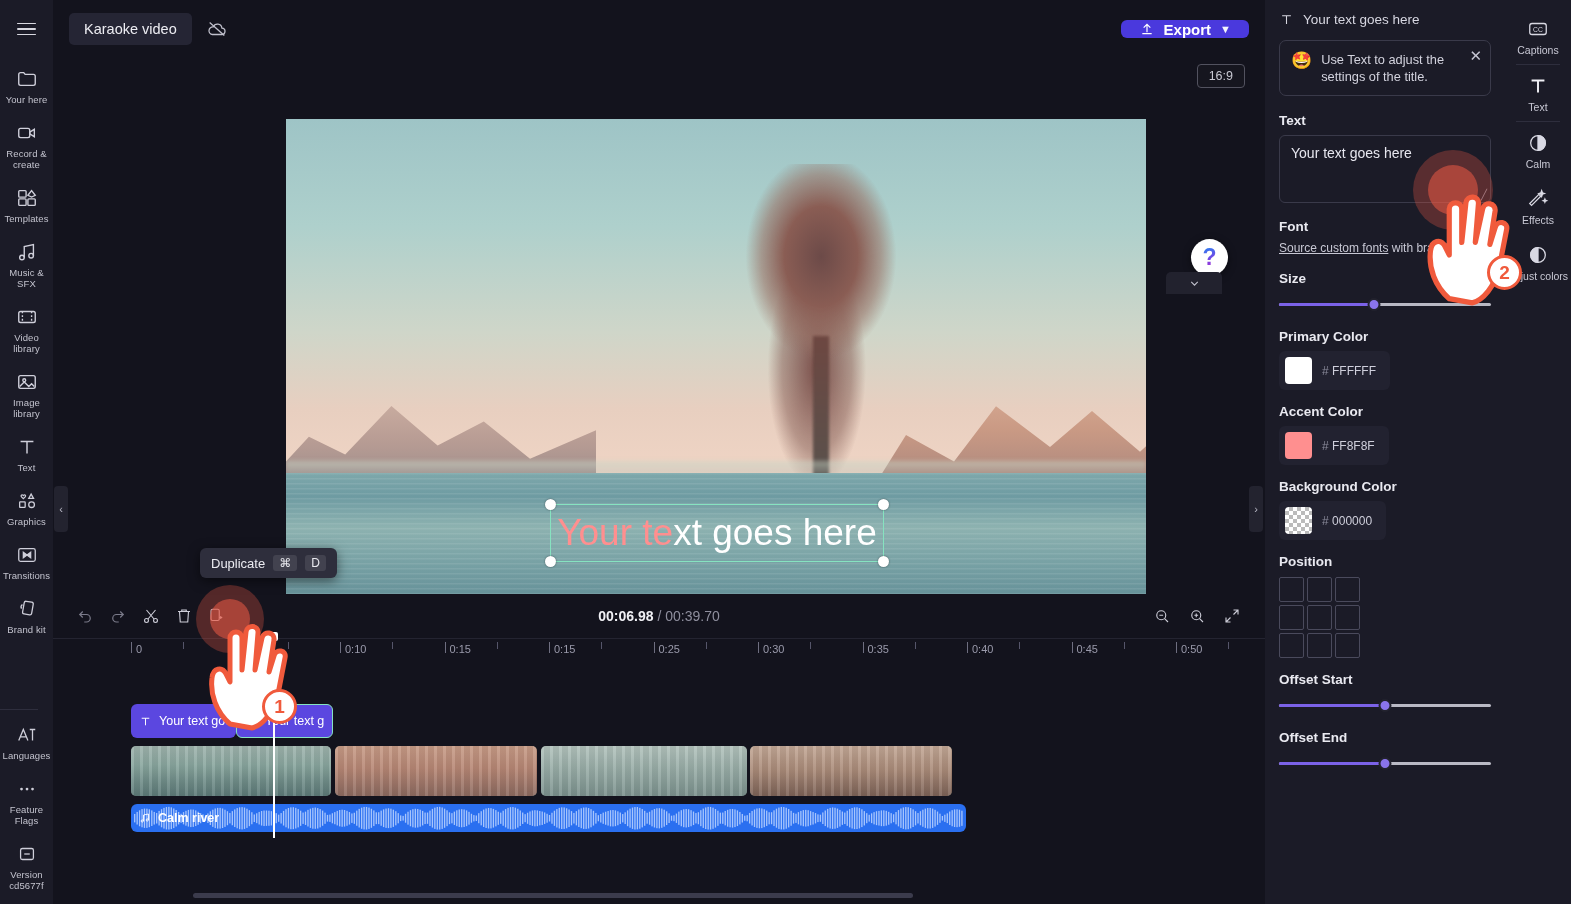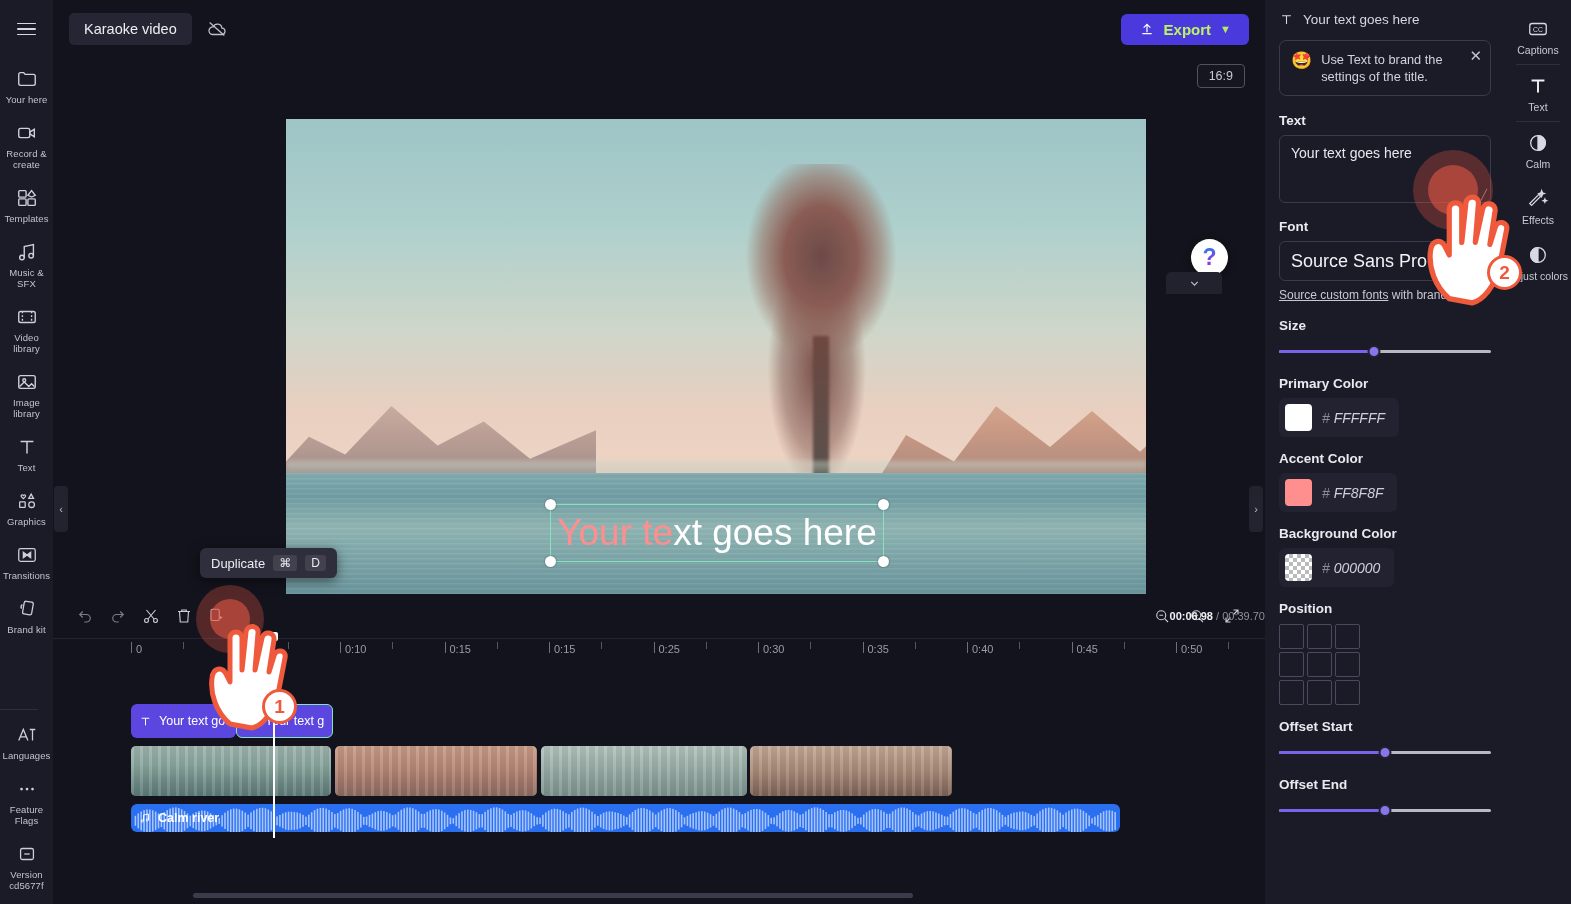--- a/index.html
+++ b/index.html
@@ -45,22 +45,22 @@
   .project-name {
     background: #252534; border-radius: 5px; padding: 7px 14px;
     font-size: 14.5px; color: #ededf2; cursor: text; border: 1px solid transparent;
   }
   .cloud-btn {
     width: 30px; height: 30px; display: flex; align-items: center; justify-content: center;
     border-radius: 4px; cursor: pointer; color: #c0c0cc;
   }
   .topbar-spacer { flex: 1 1 auto; }
   .export-btn {
-    background: #4a39dd; border: none; border-radius: 6px; height: 31px; padding: 0 18px;
-    color: #bef264; font-size: 15px; font-family: inherit; display: flex; align-items: center;
+    background: #4a39dd; border: none; border-radius: 6px; height: 18px; padding: 0 18px;
+    color: #ffffff; font-size: 15px; font-family: inherit; display: flex; align-items: center;
     gap: 9px; cursor: pointer; font-weight: 600;
   }
   .export-btn .chev { font-size: 11px; opacity: .95; }
 
   
   .stage { flex: 1 1 auto; position: relative; display: flex; align-items: flex-start; justify-content: center; }
   .ratio-badge {
     position: absolute; right: 20px; top: 6px; border: 1px solid #52525f; border-radius: 4px;
     font-size: 12.5px; color: #c8c8d2; padding: 4px 11px; background: #16161f; cursor: pointer;
   }
@@ -166,21 +166,21 @@
 
   
   .timeline { flex: 0 0 310px; background: #13131d; position: relative; }
   .tl-toolbar { height: 44px; display: flex; align-items: center; padding: 0 16px; position: relative; }
   .tool-ico {
     width: 32px; height: 32px; display: flex; align-items: center; justify-content: center;
     margin-right: 1px; cursor: pointer; color: #cdcdd8; border-radius: 5px;
   }
   .tool-ico.disabled { color: #7b7b8a; }
   .time-readout {
-    position: absolute; left: 0; right: 0; text-align: right; font-size: 11px;
+    position: absolute; left: 0; right: 0; text-align: center; font-size: 14px;
     color: #8f8f9e; pointer-events: none; font-family: "Liberation Sans", sans-serif;
   }
   .time-readout b { color: #f0f0f5; font-weight: 700; }
   .tl-right { margin-left: auto; display: flex; align-items: center; gap: 2px; }
 
   .ruler { height: 24px; position: relative; margin: 0 0 0 0; border-top: 1px solid #242431; }
   .tick { position: absolute; top: 0; height: 24px; }
   .tick .bar { position: absolute; left: 0; top: 3px; width: 1px; height: 11px; background: #6e6e80; }
   .tick .txt { position: absolute; left: 5px; top: 4px; font-size: 11px; color: #9a9aab; white-space: nowrap; }
   .tick.minor .bar { top: 3px; height: 7px; background: #55556a; }
@@ -277,21 +277,21 @@
   .swatch.checker {
     background-image:
       linear-gradient(45deg,#bbb 25%, transparent 25%),
       linear-gradient(-45deg,#bbb 25%, transparent 25%),
       linear-gradient(45deg, transparent 75%, #bbb 75%),
       linear-gradient(-45deg, transparent 75%, #bbb 75%);
     background-size: 8px 8px;
     background-position: 0 0, 0 4px, 4px -4px, -4px 0px;
     background-color: #fff;
   }
-  .color-hex { font-size: 14px; color: #cfcfdb; font-style: italic; }
+  .color-hex { font-size: 12px; color: #cfcfdb; }
   .color-hex .hash { color: #8b8b9b; }
   .pos-grid { display: grid; grid-template-columns: repeat(3, 25px); grid-gap: 3px; margin: 8px 0 14px; }
   .pos-cell { width: 25px; height: 25px; border: 1px solid #4a4a5c; border-radius: 2px; cursor: pointer; }
 
   
   .right-rail {
     width: 66px; flex: 0 0 66px; background: #1b1b27; display: flex; flex-direction: column;
     align-items: center; padding-top: 8px;
   }
   .rr-item {
@@ -738,21 +738,21 @@
             <div class="thumb thumb-c"></div>
             <div class="thumb-strip"></div>
           </div>
           <div class="vclip" style="left:697px; width:202px;">
             <div class="thumb thumb-d"></div>
             <div class="thumb-strip"></div>
           </div>
         </div>
 
         <div class="track audio-track">
-          <div class="aclip" style="left:78px; width:989px;">
+          <div class="aclip" style="left:78px; width:835px;">
             <svg class="wave" preserveAspectRatio="none" viewBox="0 0 821 28">
               <g fill="#bdd4ff" opacity=".85" id="wavebars">
                   <rect x="3.0" y="9.8" width="1.3" height="8.3"></rect>
                   <rect x="5.4" y="7.8" width="1.3" height="12.4"></rect>
                   <rect x="7.8" y="6.2" width="1.3" height="15.7"></rect>
                   <rect x="10.2" y="5.0" width="1.3" height="17.9"></rect>
                   <rect x="12.6" y="4.5" width="1.3" height="19.0"></rect>
                   <rect x="15.0" y="4.6" width="1.3" height="18.9"></rect>
                   <rect x="17.4" y="5.2" width="1.3" height="17.6"></rect>
                   <rect x="19.8" y="6.3" width="1.3" height="15.3"></rect>
@@ -1121,32 +1121,31 @@
       <span>
         <svg width="15" height="15" viewBox="0 0 24 24" fill="none" stroke="#d7d7e1" stroke-width="1.7">
             <path d="M5 6h14M12 6v13"></path>
           </svg>
       </span>
       <span class="ttl">Your text goes here</span>
     </div>
 
     <div class="tip-card">
       <span class="emoji">🤩</span>
-      <span class="tip-txt">Use Text to brand the settings of the title.</span>
+      <span class="tip-txt">Use Text to adjust the settings of the title.</span>
       <span class="tip-close">✕</span>
     </div>
 
     <div class="field-label">Text</div>
     <div class="textarea-box">
       <span>Your text goes here</span>
       <span class="resize">╱</span>
     </div>
 
     <div class="field-label">Font</div>
-    <div class="select-box">Source Sans Pro</div>
     <div class="upload-line">
       <a>Source custom fonts</a><span> with brand kit</span>
     </div>
 
     <div class="field-label">Size</div>
     <div class="slider">
       <div class="rail"></div>
       <div class="fill" style="width:45%;"></div>
       <div class="knob" style="left:45%;"></div>
     </div>

